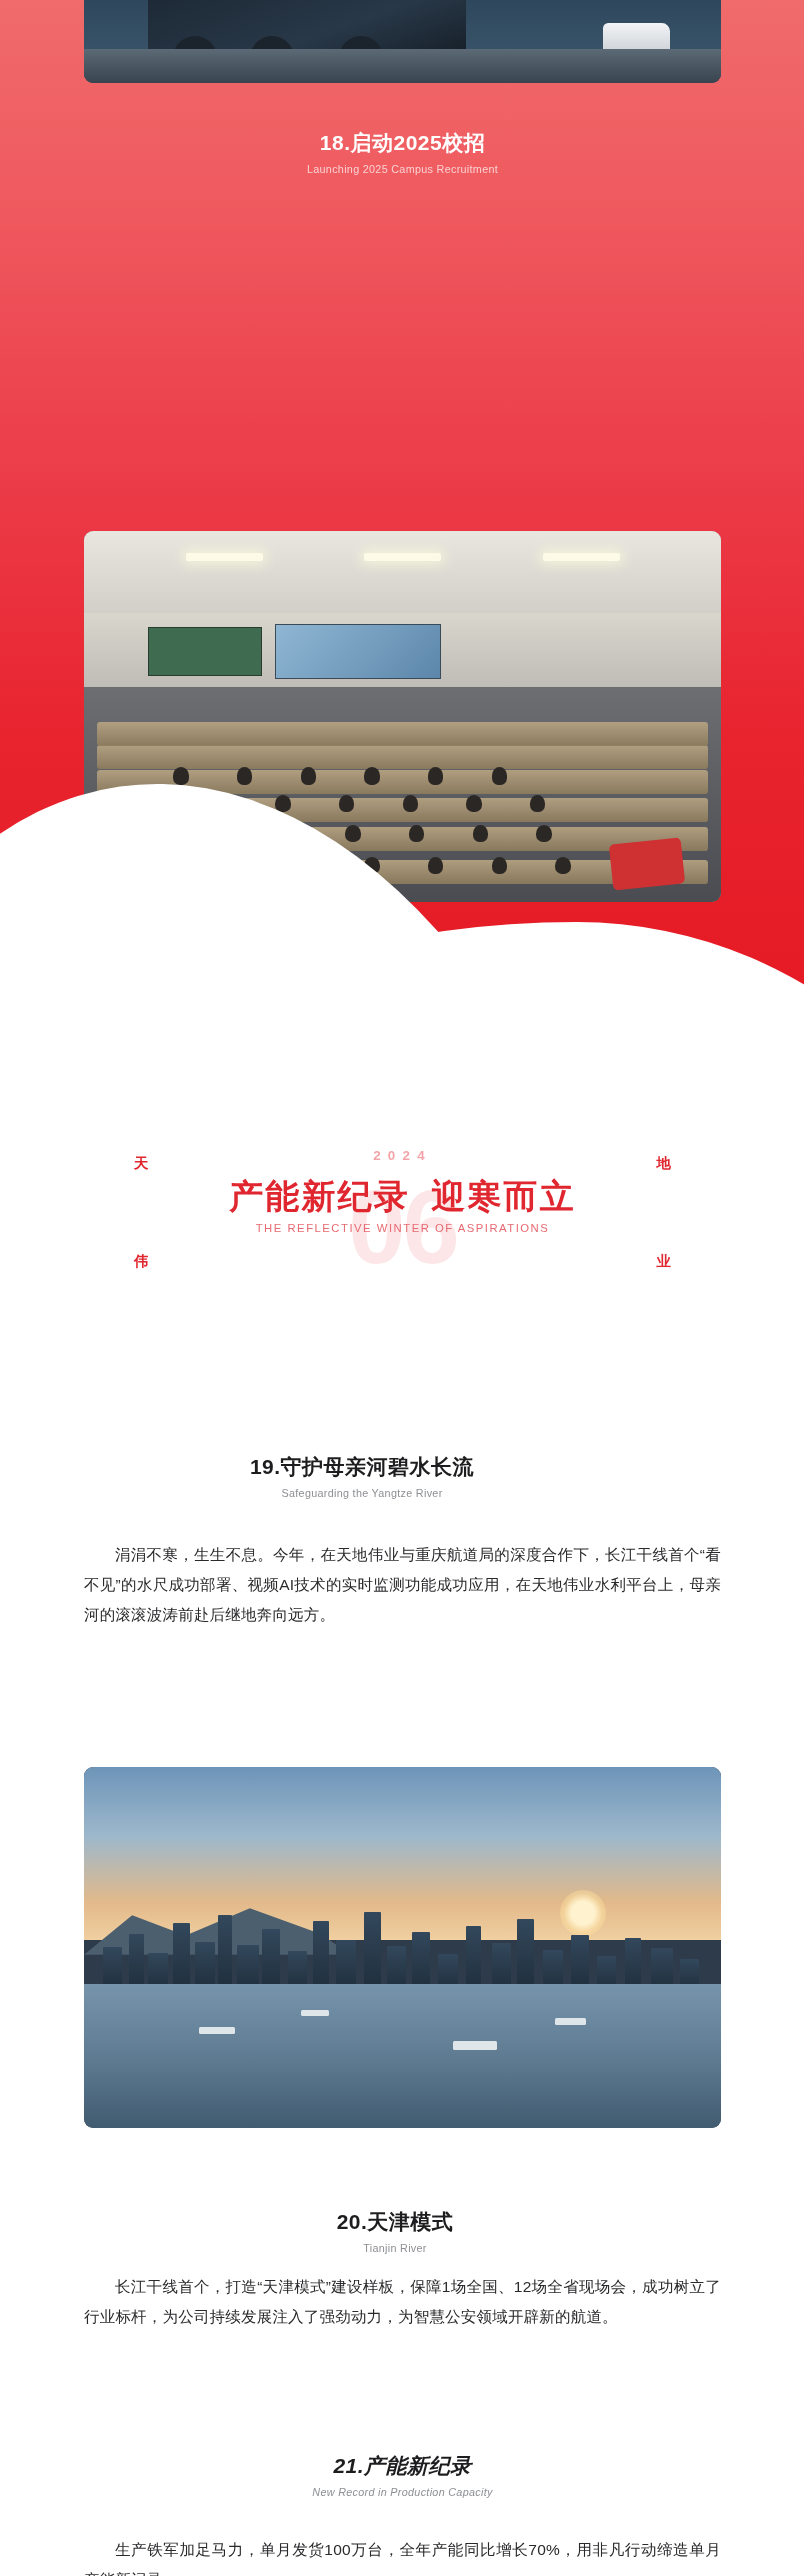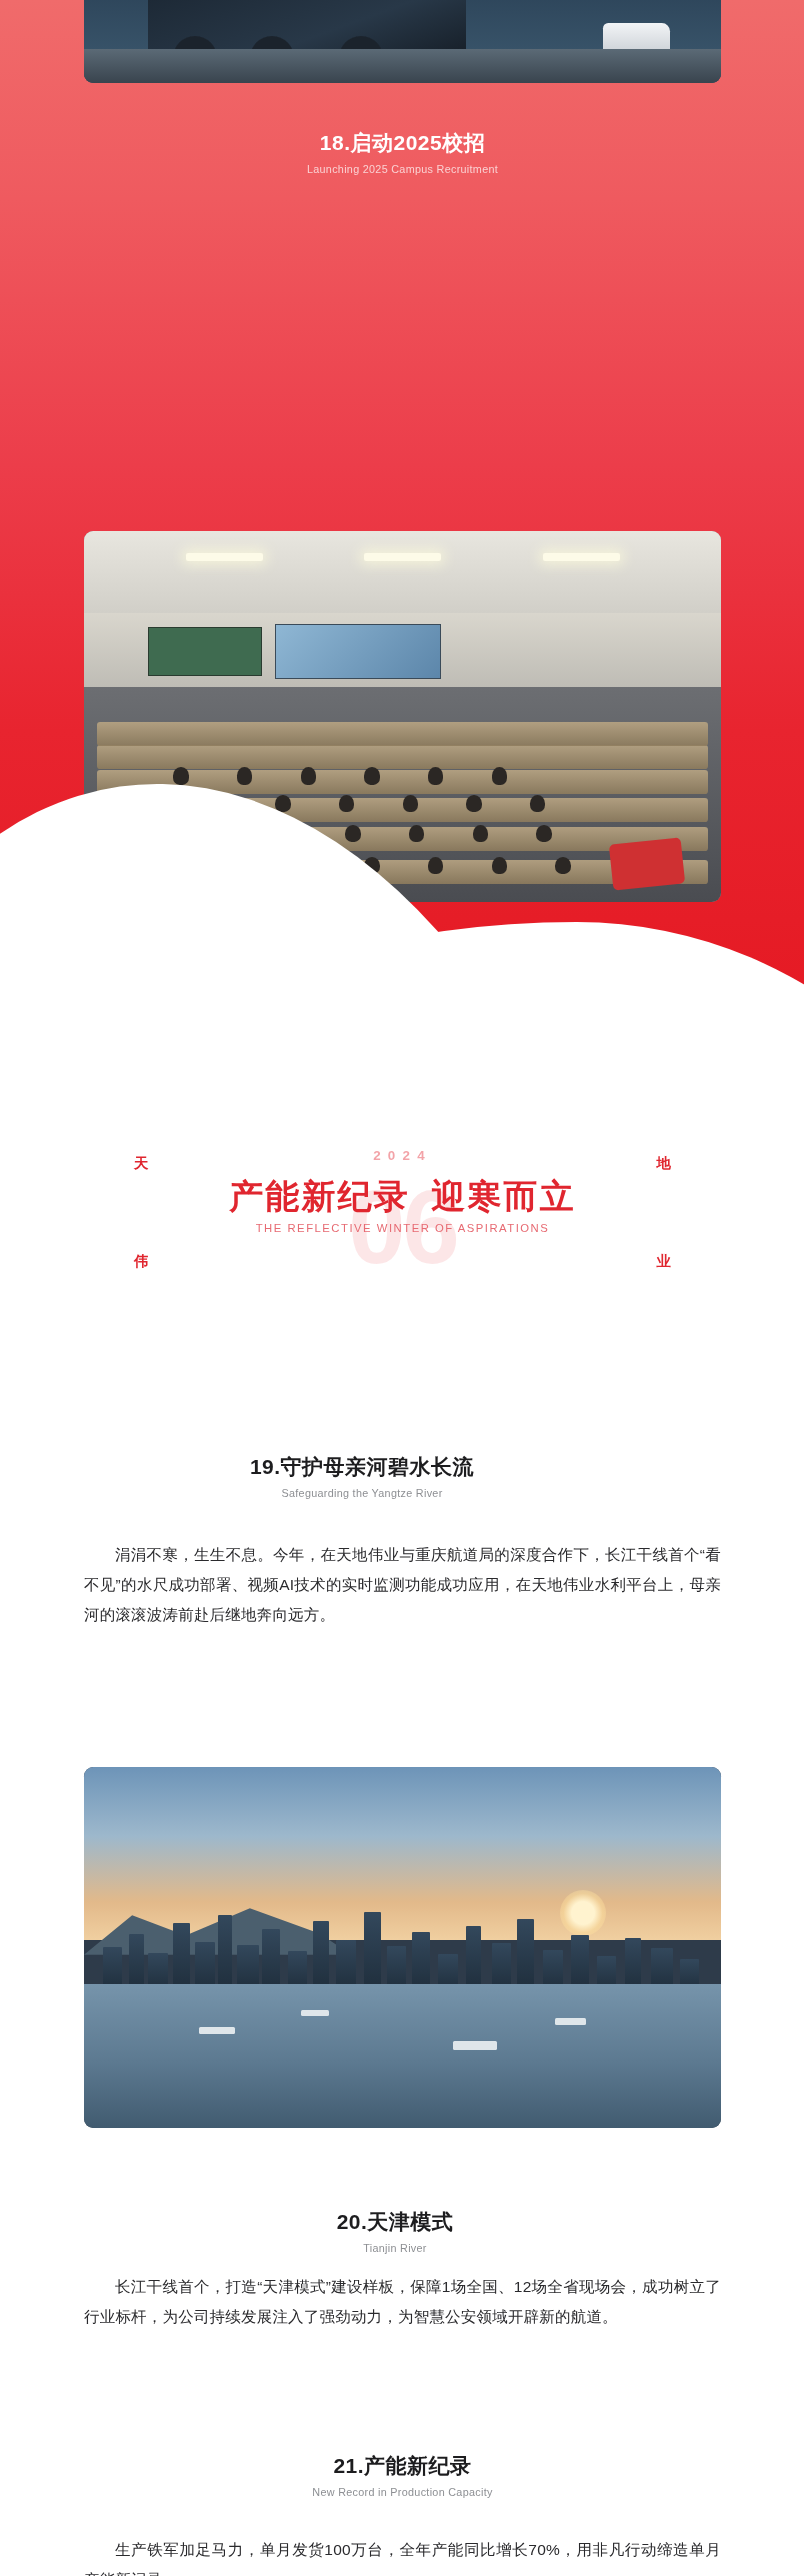--- a/index.html
+++ b/index.html
@@ -285,21 +285,21 @@
     position: absolute;
     background: #dfe6ea;
     border-radius: 1.5px;
   }
 
   
   .b20-title { position: absolute; left: 0; top: 2190px; width: 790px; margin-top: 18px; }
   .b20-text { position: absolute; left: 84px; top: 2272px; width: 637px; }
 
   
-  .b21-title { position: absolute; left: 0; top: 2452px; width: 805px; }
+  .b21-title { position: absolute; left: 0; top: 2452px; width: 805px; font-style: italic; }
   .b21-text { position: absolute; left: 84px; top: 2535px; width: 637px; }
 </style>
 </head>
 <body>
 
 <div class="page">
 
   <div class="top-section">
 
     <div class="hero-photo">

